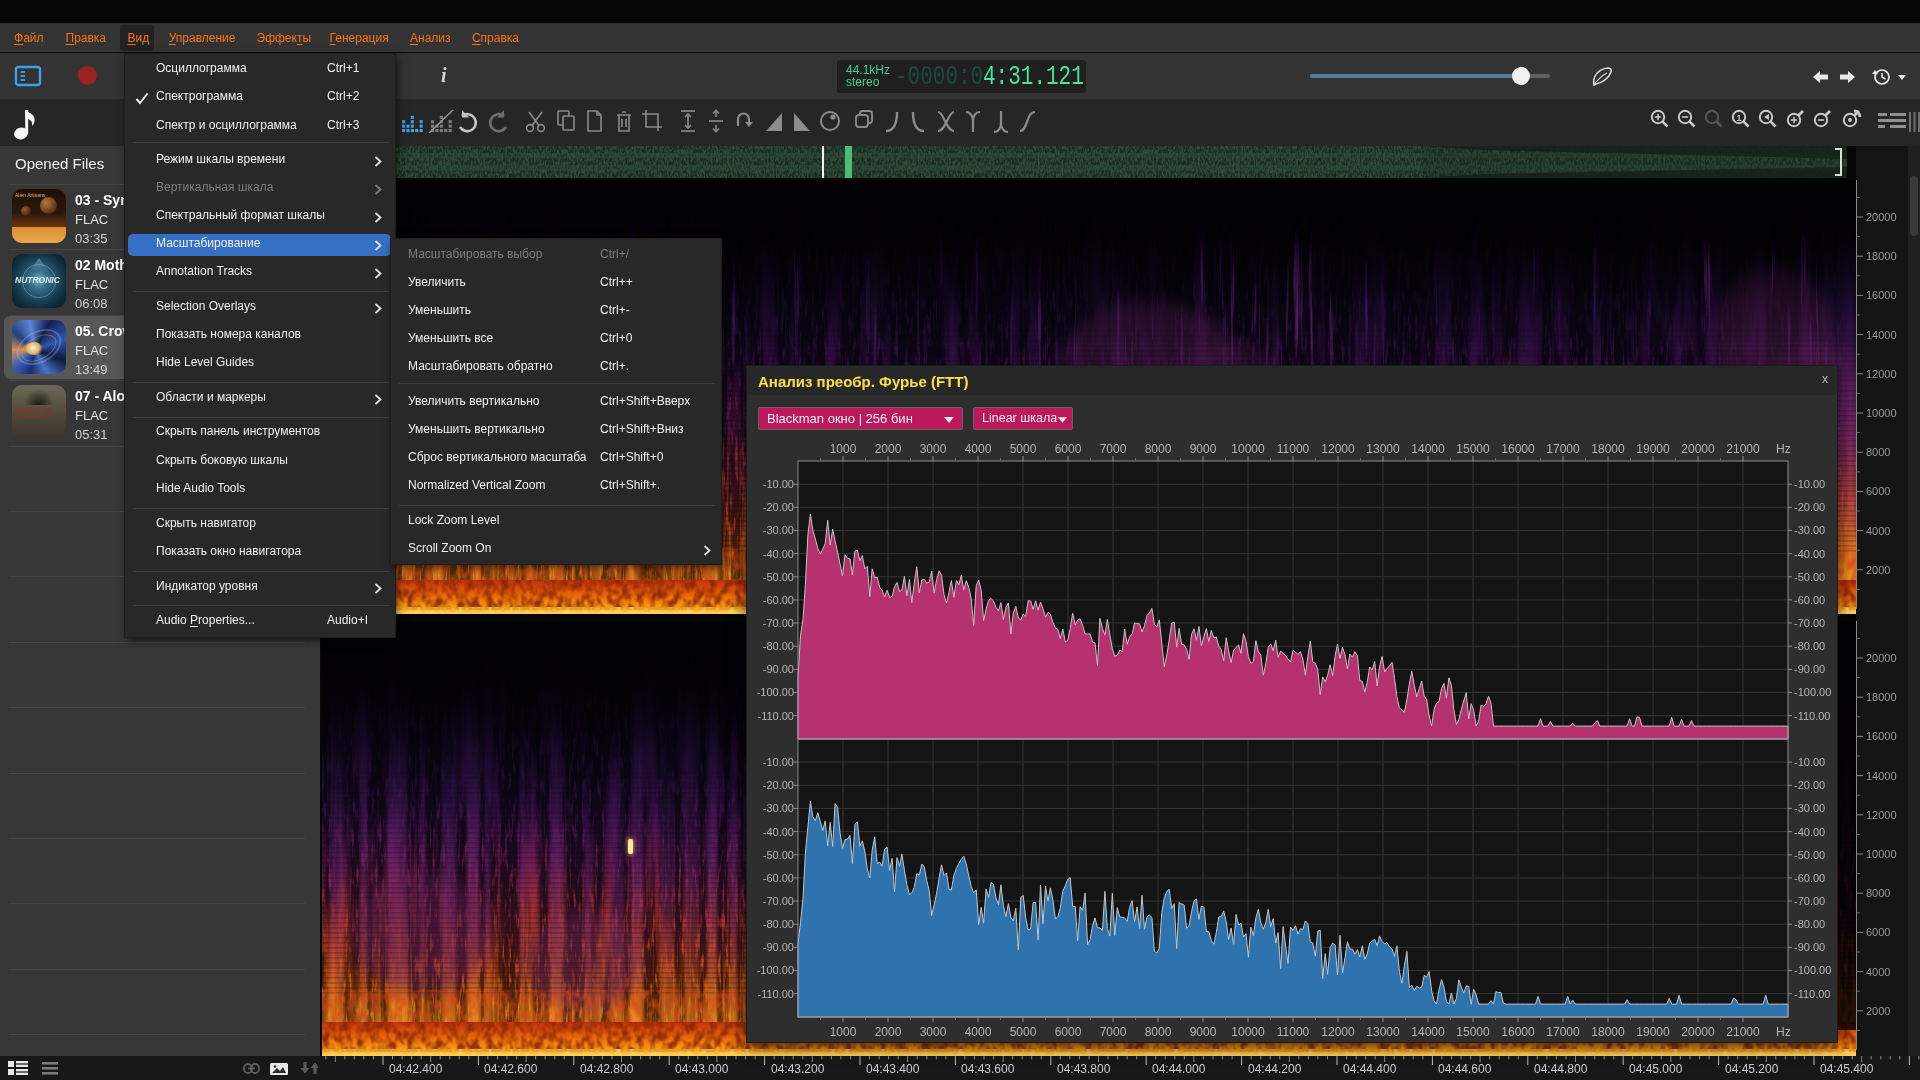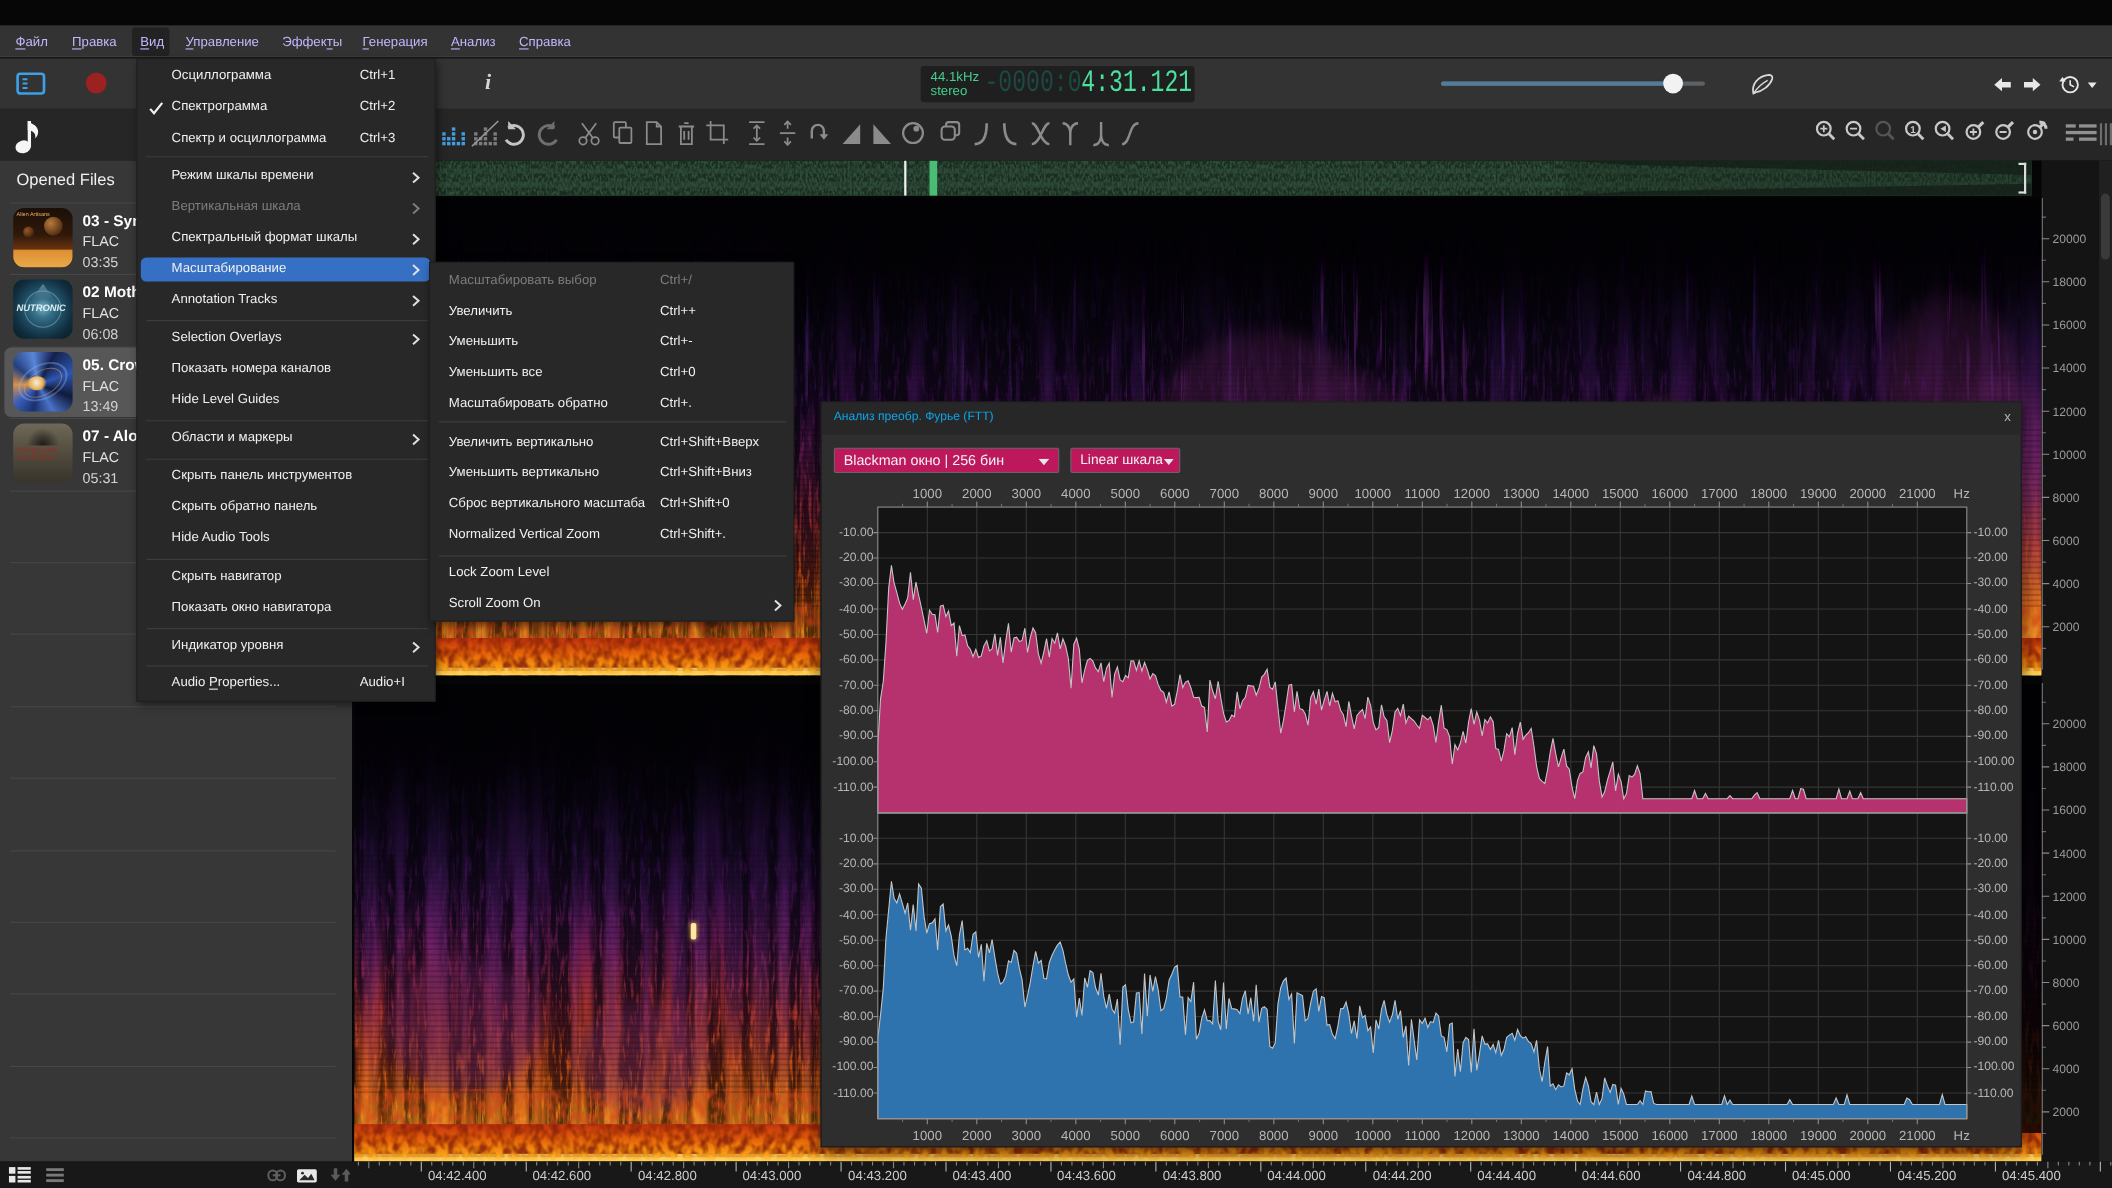--- a/index.html
+++ b/index.html
@@ -2,21 +2,21 @@
 <html><head><meta charset="utf-8"><title>05. Crow.flac</title>
 <style>
 *{margin:0;padding:0;box-sizing:border-box;}
 html,body{width:1920px;height:1080px;overflow:hidden;background:#060606;
  font-family:"Liberation Sans",sans-serif;-webkit-font-smoothing:antialiased;}
 .abs{position:absolute;}
 #root{position:relative;width:1920px;height:1080px;}
 #titlebar{position:absolute;left:0;top:0;width:1920px;height:23px;background:#1d1d1d;}
 #titlebar .t{position:absolute;left:24px;top:4px;font-size:12px;color:#eaeaea;}
 #menubar{position:absolute;left:0;top:23px;width:1920px;height:29px;background:#333333;border-bottom:1px solid #3d3d3d;}
-.mitem{position:absolute;top:8px;font-size:12px;color:#c4b5fd;}
+.mitem{position:absolute;top:8px;font-size:12px;color:#f97316;}
 .mitem u{text-underline-offset:2px;}
 #toolbar1{position:absolute;left:0;top:53px;width:1920px;height:46px;background:#333333;}
 #toolbar2{position:absolute;left:0;top:99px;width:1920px;height:47px;background:#262626;}
 #timepanel{position:absolute;left:837px;top:7px;width:249px;height:33px;background:#1f1f1f;border-radius:3px;}
 #timepanel .khz{position:absolute;left:9px;top:4px;font-size:12px;line-height:12px;color:#44cf8e;}
 .lcd{font-family:"Liberation Mono",monospace;font-size:21px;transform:scaleY(1.35);transform-origin:center;}
 #sidebar{position:absolute;left:0;top:146px;width:320px;height:910px;background:#373737;}
 #sidebar .hd{position:absolute;left:15px;top:9px;font-size:15px;color:#f0f0f0;}
 .rowline{position:absolute;left:9px;width:296px;height:1px;background:#464646;}
 .fitem .ttl{position:absolute;left:75px;font-size:14px;font-weight:bold;color:#ffffff;white-space:nowrap;}
@@ -27,21 +27,21 @@
 #freqaxis{position:absolute;left:1856px;top:146px;width:52px;height:910px;background:#141414;}
 #vscroll{position:absolute;left:1908px;top:146px;width:12px;height:910px;background:#202020;}
 .menu{position:absolute;background:#282828;border:1px solid #1e1e1e;box-shadow:2px 3px 8px rgba(0,0,0,.55);}
 .mi{position:absolute;font-size:12px;color:#f0f0f0;white-space:nowrap;}
 .mi.dis{color:#7d7d7d;}
 .sc{position:absolute;font-size:12px;color:#f0f0f0;white-space:nowrap;}
 .sc.dis{color:#7d7d7d;}
 .sep{position:absolute;height:1px;background:#3e3e3e;}
 #fftwin{position:absolute;left:746px;top:365px;width:1092px;height:678px;background:#2e2e2e;border:1px solid #1b1b1b;box-shadow:0 4px 14px rgba(0,0,0,.6);}
 #ffttitle{position:absolute;left:0;top:0;width:100%;height:29px;background:#272727;}
-#ffttitle .t{position:absolute;left:11px;top:7px;font-size:11px;color:#0ea5e9;}
+#ffttitle .t{position:absolute;left:11px;top:7px;font-size:15px;color:#fde047;font-weight:bold;}
 #ffttitle .x{position:absolute;right:9px;top:6px;font-size:12px;color:#b5b5b5;}
 .dd{position:absolute;top:41px;height:23px;background:#be185d;border:1px solid #666666;border-radius:2px;}
 .dd .t{position:absolute;left:8px;top:3px;font-size:13px;color:#f2f2f2;white-space:nowrap;}
 .flabel{position:absolute;font-size:12px;color:#b5b5b5;}
 .dblabel{position:absolute;font-size:11px;color:#b5b5b5;}
 #ruler{position:absolute;left:322px;top:1056px;width:1598px;height:24px;background:#181818;}
 .rlab{position:absolute;top:6px;font-size:12px;color:#cccccc;white-space:nowrap;}
 </style></head><body>
 <div id="root">
 <div id="menubar">
@@ -829,21 +829,21 @@
       </svg>
       <span class="mi" style="left:31px;top:272.5px">Показать номера каналов</span>
       <span class="mi" style="left:31px;top:300.8px">Hide Level Guides</span>
       <div class="sep" style="left:8px;top:327.6px;width:256px;"></div>
       <span class="mi" style="left:31px;top:335.8px">Области и маркеры</span>
       <svg class="abs" style="left:249px;top:339.8px" width="8" height="11" viewBox="0 0 8 11">
         <path d="M1.5 1 L6.5 5.5 L1.5 10" fill="none" stroke="#e0e0e0" stroke-width="1.8"></path>
       </svg>
       <div class="sep" style="left:8px;top:362.6px;width:256px;"></div>
       <span class="mi" style="left:31px;top:370.3px">Скрыть панель инструментов</span>
-      <span class="mi" style="left:31px;top:398.6px">Скрыть обратно панель</span>
+      <span class="mi" style="left:31px;top:398.6px">Скрыть боковую шкалы</span>
       <span class="mi" style="left:31px;top:426.9px">Hide Audio Tools</span>
       <div class="sep" style="left:8px;top:453.7px;width:256px;"></div>
       <span class="mi" style="left:31px;top:461.5px">Скрыть навигатор</span>
       <span class="mi" style="left:31px;top:489.7px">Показать окно навигатора</span>
       <div class="sep" style="left:8px;top:517.0px;width:256px;"></div>
       <span class="mi" style="left:31px;top:524.7px">Индикатор уровня</span>
       <svg class="abs" style="left:249px;top:528.7px" width="8" height="11" viewBox="0 0 8 11">
         <path d="M1.5 1 L6.5 5.5 L1.5 10" fill="none" stroke="#e0e0e0" stroke-width="1.8"></path>
       </svg>
       <div class="sep" style="left:8px;top:551.4px;width:256px;"></div>

